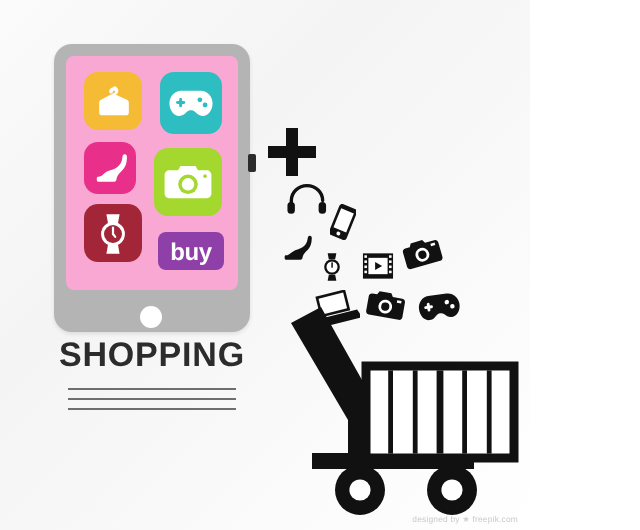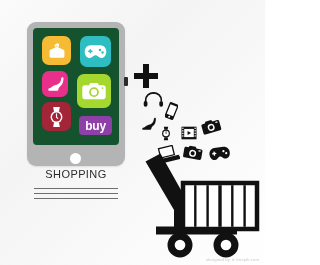--- a/index.html
+++ b/index.html
@@ -28,21 +28,21 @@
     background: #b4b4b4;
     border-radius: 9px;
     box-shadow: 0 1px 2px rgba(0,0,0,0.10);
   }
   #tablet-screen {
     position: absolute;
     left: 6px;
     top: 6px;
     width: 86px;
     height: 117px;
-    background: #14532d;
+    background: #f9a8d4;
     border-radius: 4px;
   }
   #tablet-home {
     position: absolute;
     left: 43px;
     top: 131px;
     width: 11px;
     height: 11px;
     background: #ffffff;
     border-radius: 50%;
@@ -106,25 +106,25 @@
   
   #headline {
     position: absolute;
     left: 20px;
     top: 169px;
     width: 112px;
     text-align: center;
   }
   #title-main {
     font-family: "Liberation Sans", sans-serif;
-    font-size: 11px;
+    font-size: 17px;
     color: #2c2c2c;
     letter-spacing: 0.4px;
     line-height: 1.05;
-    font-weight: 400;
+    font-weight: 700;
   }
   #title-sub {
     font-family: "Liberation Sans", sans-serif;
     font-size: 11px;
     color: #2c2c2c;
     font-weight: bold;
     margin-top: 1px;
     line-height: 1.1;
   }
   #rule-block {

